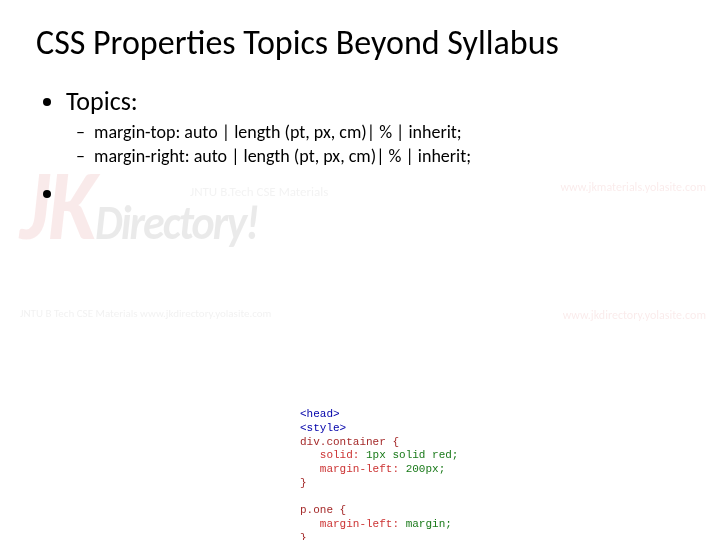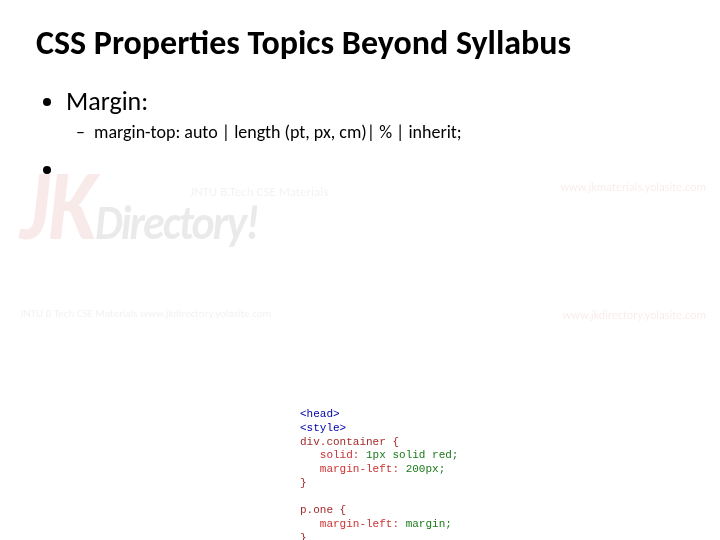--- a/index.html
+++ b/index.html
@@ -57,21 +57,21 @@
     top: 184px;
     font-size: 13px;
     color: #666;
   }
   .slide {
     position: relative;
     padding: 22px 36px 0 36px;
   }
   h1.title {
     font-size: 34px;
-    font-weight: 700;
+    font-weight: 400;
     margin: 0 0 22px 0;
     letter-spacing: 0px;
   }
   ul.lvl1 {
     list-style: disc;
     margin: 0 0 0 8px;
     padding-left: 22px;
     font-size: 26px;
   }
   ul.lvl1 > li {
@@ -117,23 +117,24 @@
   <div class="wm-link1">www.jkmaterials.yolasite.com</div>
   <div class="wm-link2">JNTU B Tech CSE Materials      www.jkdirectory.yolasite.com</div>
   <div class="wm-link3">www.jkdirectory.yolasite.com</div>
 </div>
 
 <div class="slide">
   <h1 class="title">CSS Properties Topics Beyond Syllabus</h1>
 
   <ul class="lvl1">
     <li>
-      <span>Margin:</span>
+      <span>Topics:</span>
       <ul class="lvl2">
         <li>margin-top: auto | length (pt, px, cm)| % | inherit;</li>
+        <li>margin-right: auto | length (pt, px, cm)| % | inherit;</li>
       </ul>
     </li>
     <li>
     </li>
   </ul>
 </div>
 
 <div class="code-snippet"><span class="c-tag">&lt;head&gt;</span>
 <span class="c-tag">&lt;style&gt;</span>
 <span class="c-sel">div.container {</span>

